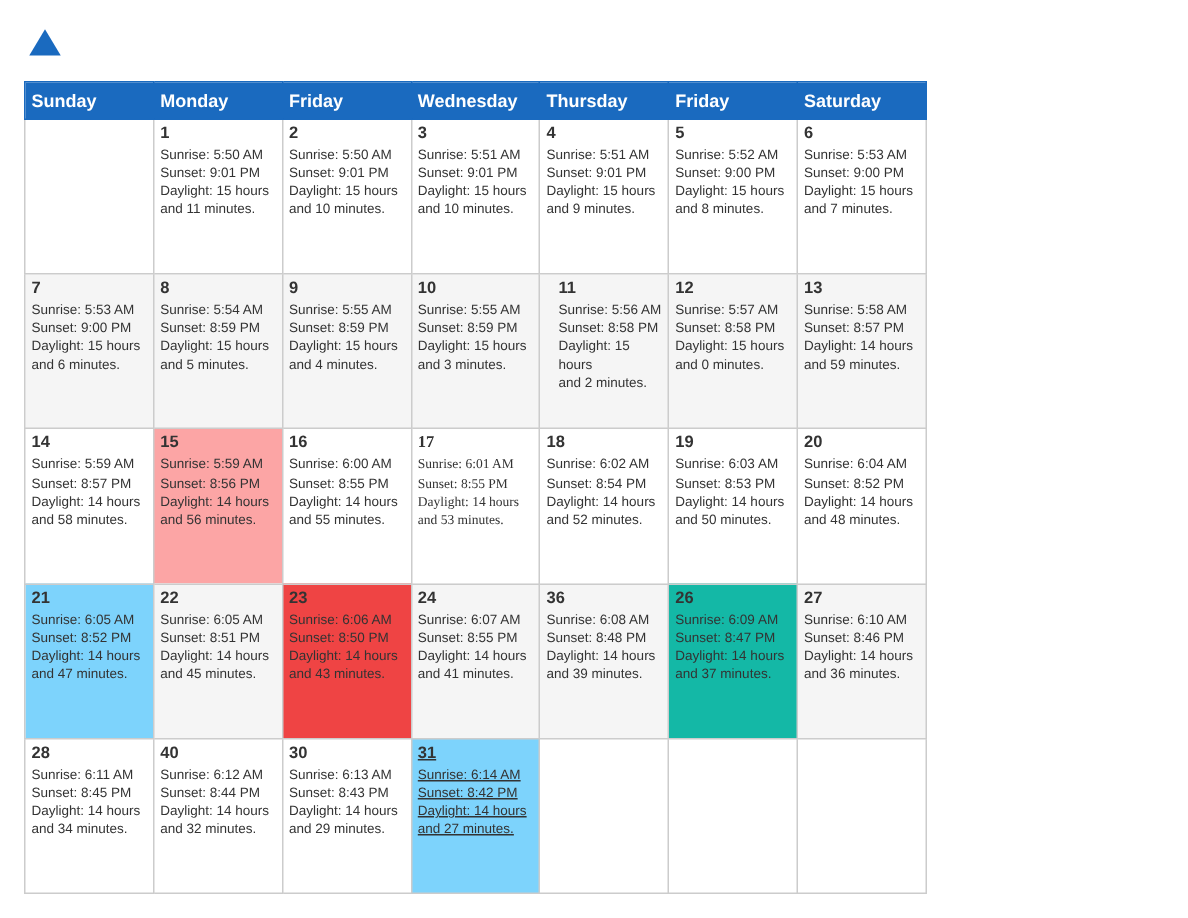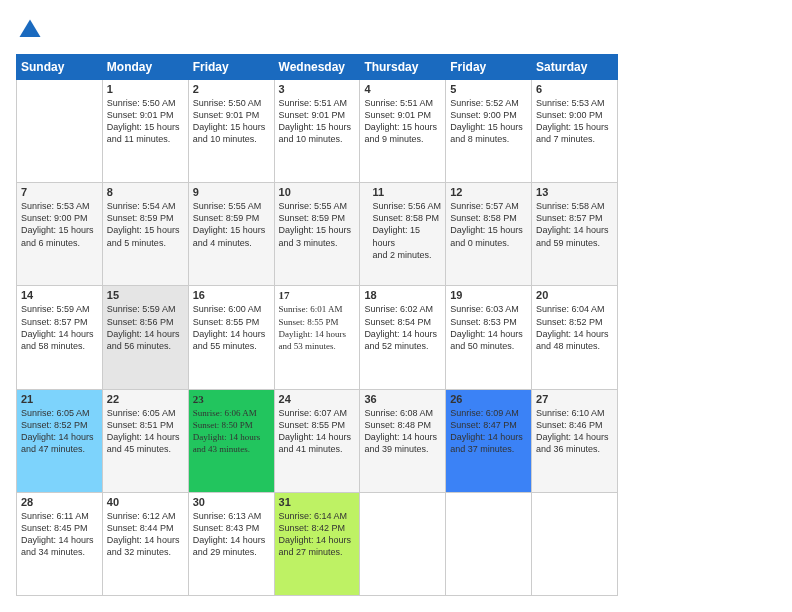--- a/index.html
+++ b/index.html
@@ -239,21 +239,21 @@
           </td>
         </tr>
         <tr>
           <td style="background-color: rgb(255, 255, 255);">
             <span class="day-number">14</span>
             <div class="day-info" style="white-space: pre-line;">Sunrise: 5:59 AM
 Sunset: 8:57 PM
 Daylight: 14 hours
 and 58 minutes.</div>
           </td>
-          <td style="background-color: #e5e5e5;">
+          <td style="background-color: #fca5a5;">
             <span class="day-number">15</span>
             <div class="day-info" style="white-space: pre-line;">Sunrise: 5:59 AM
 Sunset: 8:56 PM
 Daylight: 14 hours
 and 56 minutes.</div>
           </td>
           <td style="background-color: rgb(255, 255, 255);">
             <span class="day-number">16</span>
             <div class="day-info" style="white-space: pre-line;">Sunrise: 6:00 AM
 Sunset: 8:55 PM
@@ -297,42 +297,42 @@
 Daylight: 14 hours
 and 47 minutes.</div>
           </td>
           <td style="background-color: rgb(245, 245, 245);">
             <span class="day-number">22</span>
             <div class="day-info" style="white-space: pre-line;">Sunrise: 6:05 AM
 Sunset: 8:51 PM
 Daylight: 14 hours
 and 45 minutes.</div>
           </td>
-          <td style="background-color: #22c55e; font-family: Liberation Serif, serif;">
+          <td style="background-color: #ef4444;">
             <span class="day-number">23</span>
             <div class="day-info" style="white-space: pre-line;">Sunrise: 6:06 AM
 Sunset: 8:50 PM
 Daylight: 14 hours
 and 43 minutes.</div>
           </td>
           <td style="background-color: rgb(245, 245, 245);">
             <span class="day-number">24</span>
             <div class="day-info" style="white-space: pre-line;">Sunrise: 6:07 AM
 Sunset: 8:55 PM
 Daylight: 14 hours
 and 41 minutes.</div>
           </td>
           <td style="background-color: rgb(245, 245, 245);">
             <span class="day-number">36</span>
             <div class="day-info" style="white-space: pre-line;">Sunrise: 6:08 AM
 Sunset: 8:48 PM
 Daylight: 14 hours
 and 39 minutes.</div>
           </td>
-          <td style="background-color: #3b82f6;">
+          <td style="background-color: #14b8a6;">
             <span class="day-number">26</span>
             <div class="day-info" style="white-space: pre-line;">Sunrise: 6:09 AM
 Sunset: 8:47 PM
 Daylight: 14 hours
 and 37 minutes.</div>
           </td>
           <td style="background-color: rgb(245, 245, 245);">
             <span class="day-number">27</span>
             <div class="day-info" style="white-space: pre-line;">Sunrise: 6:10 AM
 Sunset: 8:46 PM
@@ -355,21 +355,21 @@
 Daylight: 14 hours
 and 32 minutes.</div>
           </td>
           <td style="background-color: rgb(255, 255, 255);">
             <span class="day-number">30</span>
             <div class="day-info" style="white-space: pre-line;">Sunrise: 6:13 AM
 Sunset: 8:43 PM
 Daylight: 14 hours
 and 29 minutes.</div>
           </td>
-          <td style="background-color: #bef264;">
+          <td style="background-color: #7dd3fc; text-decoration: underline;">
             <span class="day-number">31</span>
             <div class="day-info" style="white-space: pre-line;">Sunrise: 6:14 AM
 Sunset: 8:42 PM
 Daylight: 14 hours
 and 27 minutes.</div>
           </td>
           <td class="empty" style="background-color: rgb(255, 255, 255);"></td>
           <td class="empty" style="background-color: rgb(255, 255, 255);"></td>
           <td class="empty" style="background-color: rgb(255, 255, 255);"></td>
         </tr>

